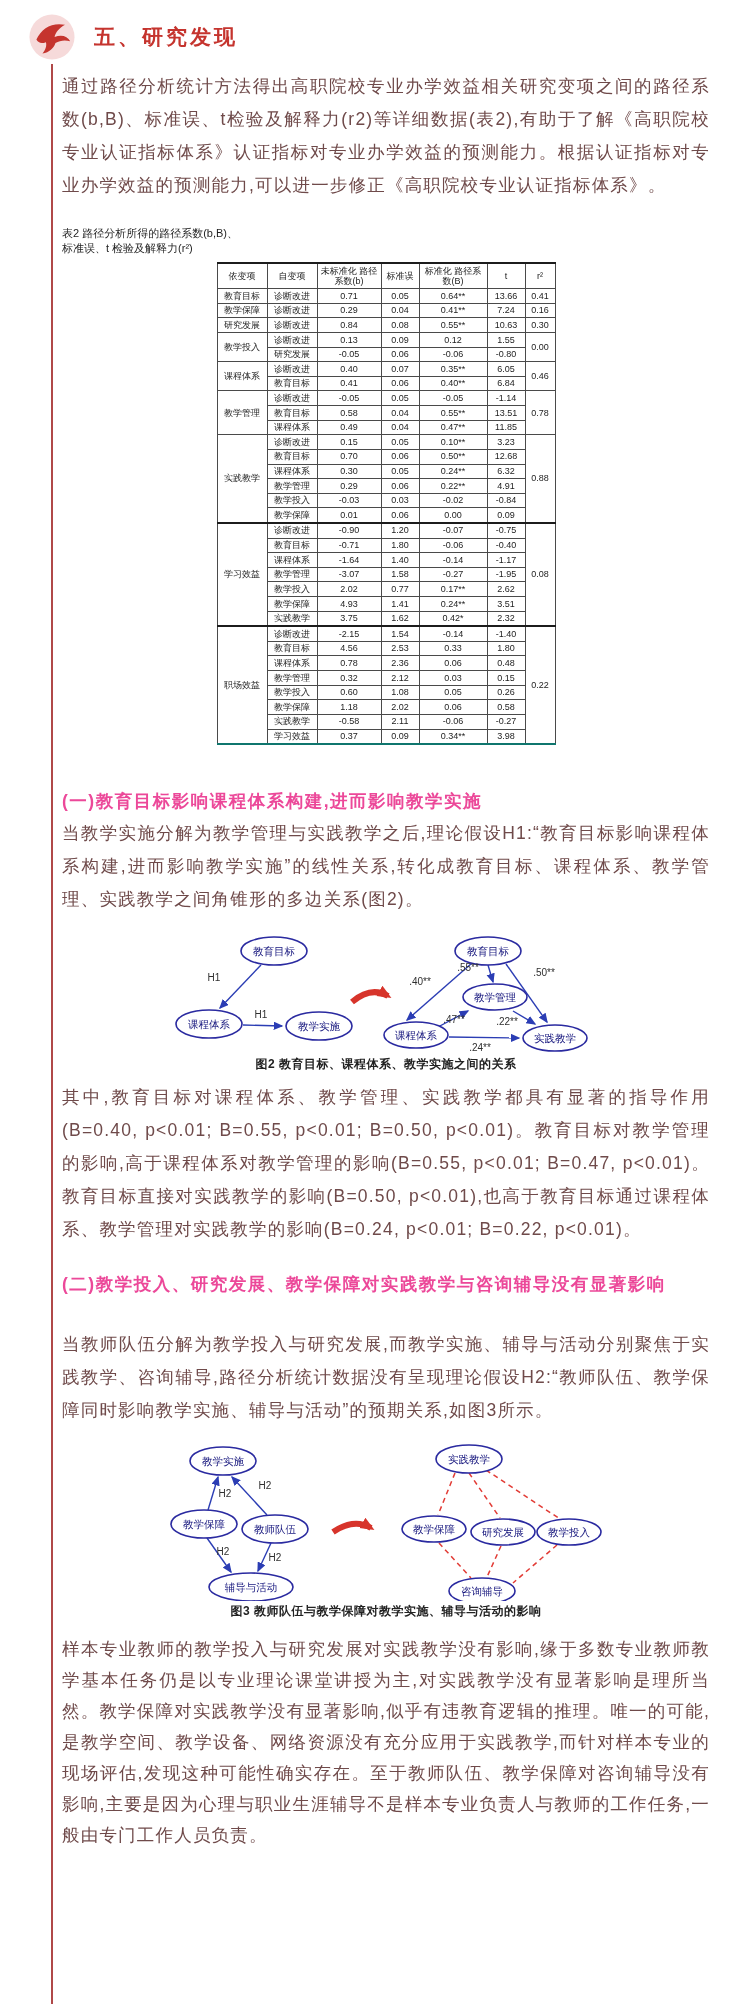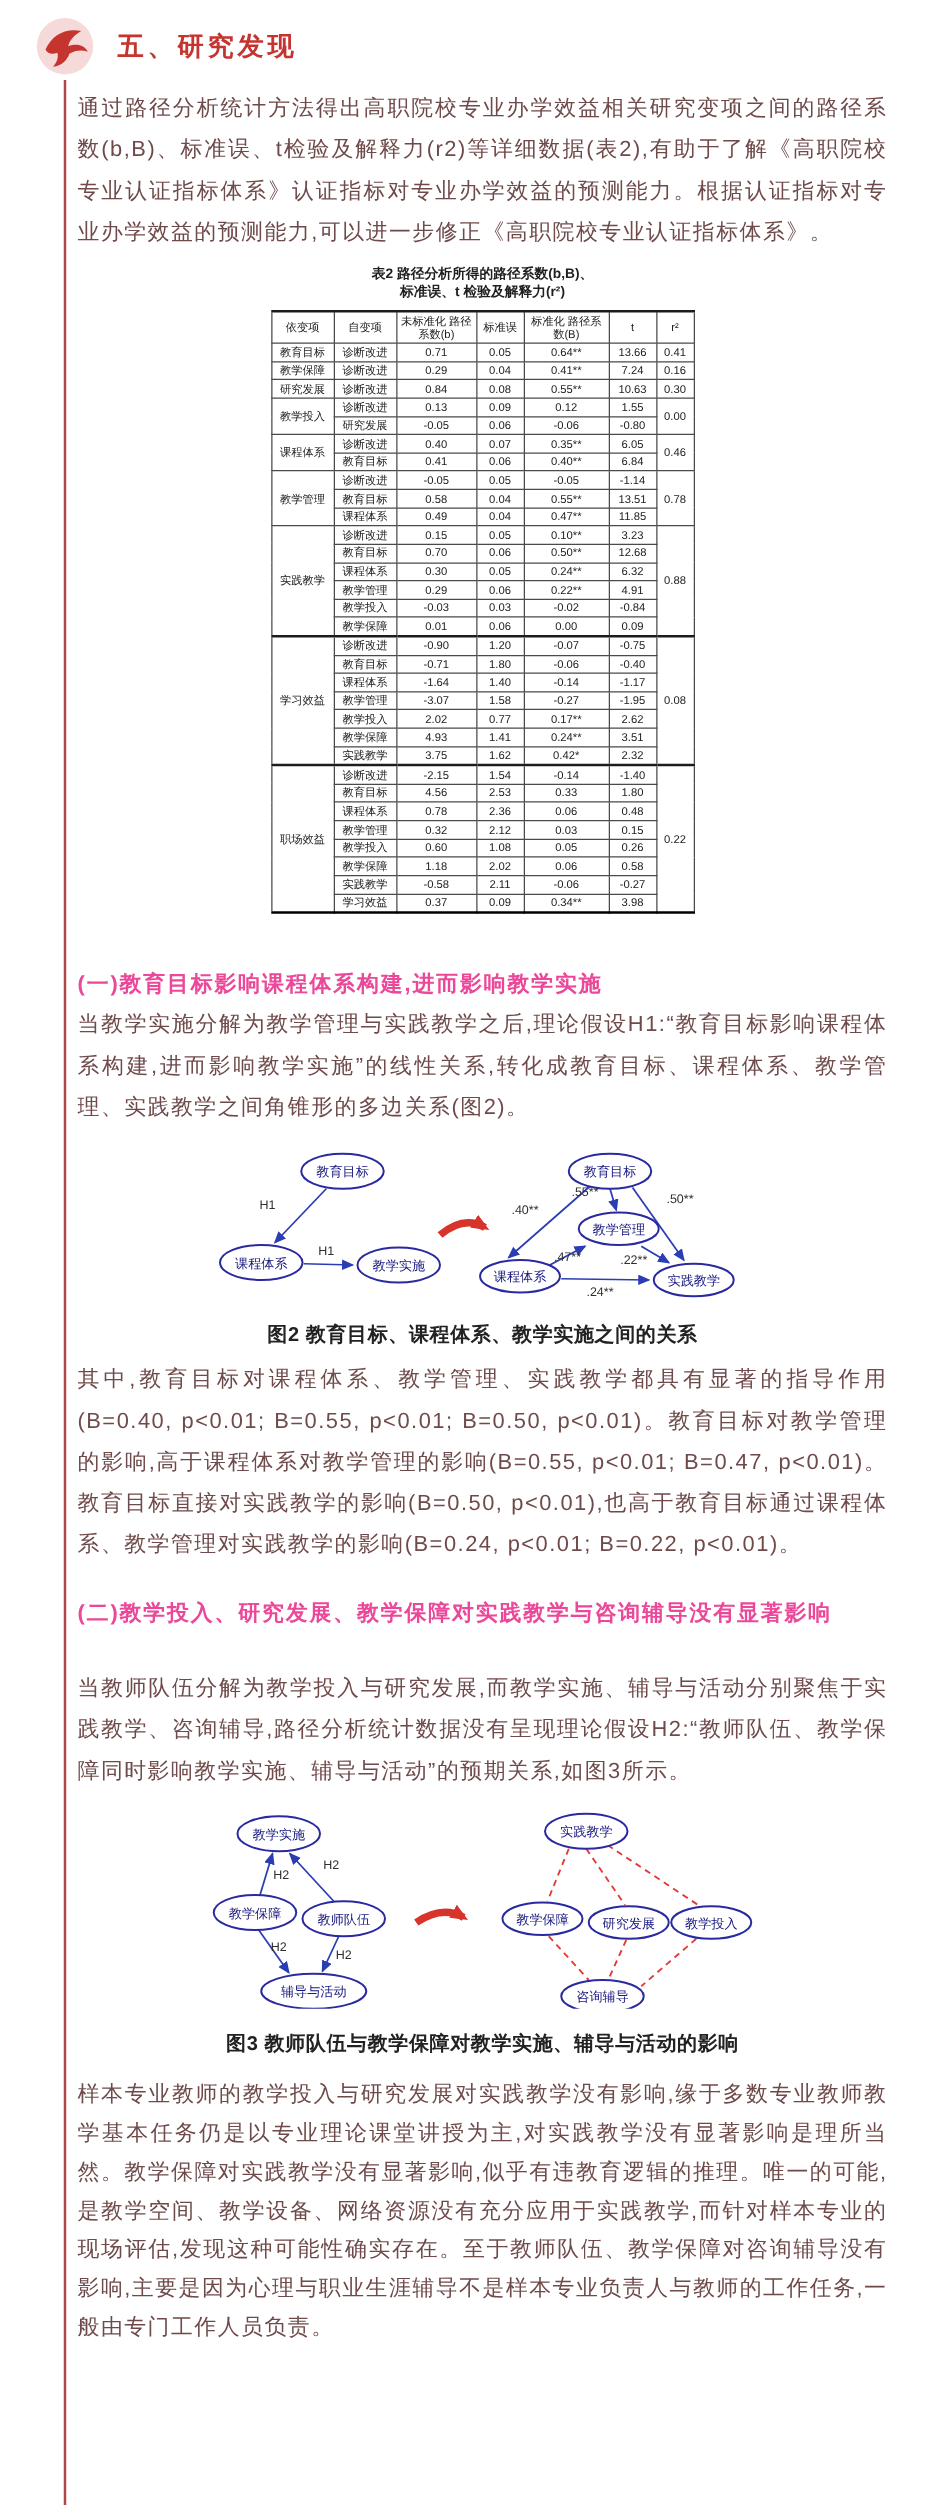--- a/index.html
+++ b/index.html
@@ -33,59 +33,59 @@
   }
   .para {
     font-size: 17.5px;
     line-height: 33px;
     letter-spacing: 1.2px;
     text-align: justify;
     margin-top: 4px;
   }
   .para.tight { line-height: 31px; margin-top: 14px; }
   .tbl-title {
-    margin-top: 10px;
-    text-align: center;
+    margin-top: 24px;
+    text-align: left;
     color: #1f1f1f;
-    font-weight: bold;
+    font-weight: normal;
     font-size: 11px;
     line-height: 15px;
   }
   table.data {
     border-collapse: collapse;
     margin: 6px auto 11px auto;
     font-size: 9px;
     color: #1c1c1c;
     line-height: 1.18;
     border-top: 2px solid #1c1c1c;
-    border-bottom: 2px solid #000000;
+    border-bottom: 2px solid #0f766e;
   }
   table.data th, table.data td {
     border: 1px solid #4a4a4a;
     padding: 1.5px 3px;
     text-align: center;
     font-weight: normal;
     vertical-align: middle;
   }
   table.data tr.heavy td { border-top: 2px solid #1c1c1c; }
   .sec-head {
     font-size: 17.5px;
     font-weight: bold;
     color: #ec4899;
     letter-spacing: 1.5px;
     margin-top: 44px;
   }
   .sec-head + .para { }
   .fig { text-align: center; margin-top: 12px; }
   .fig svg { display: block; margin: 0 auto; }
   .fig-cap {
-    font-size: 16px;
+    font-size: 12px;
     font-weight: bold;
     color: #222222;
-    margin-top: 18px;
+    margin-top: 2px;
     letter-spacing: 0.5px;
   }
   .node-ellipse { fill: #ffffff; stroke: #2a2aa0; stroke-width: 1.6; }
   .node-label { fill: #17177e; font-size: 10.5px; text-anchor: middle; }
   .edge { stroke: #2b3db4; stroke-width: 1.4; fill: none; }
   .edge-label { fill: #2f2f2f; font-size: 10px; text-anchor: middle; }
   .red-swoosh { stroke: #d7342b; stroke-width: 6; fill: none; }
   .dashed { stroke: #e23b35; stroke-width: 1.5; fill: none; stroke-dasharray: 5 4; }
 </style>
 </head>

